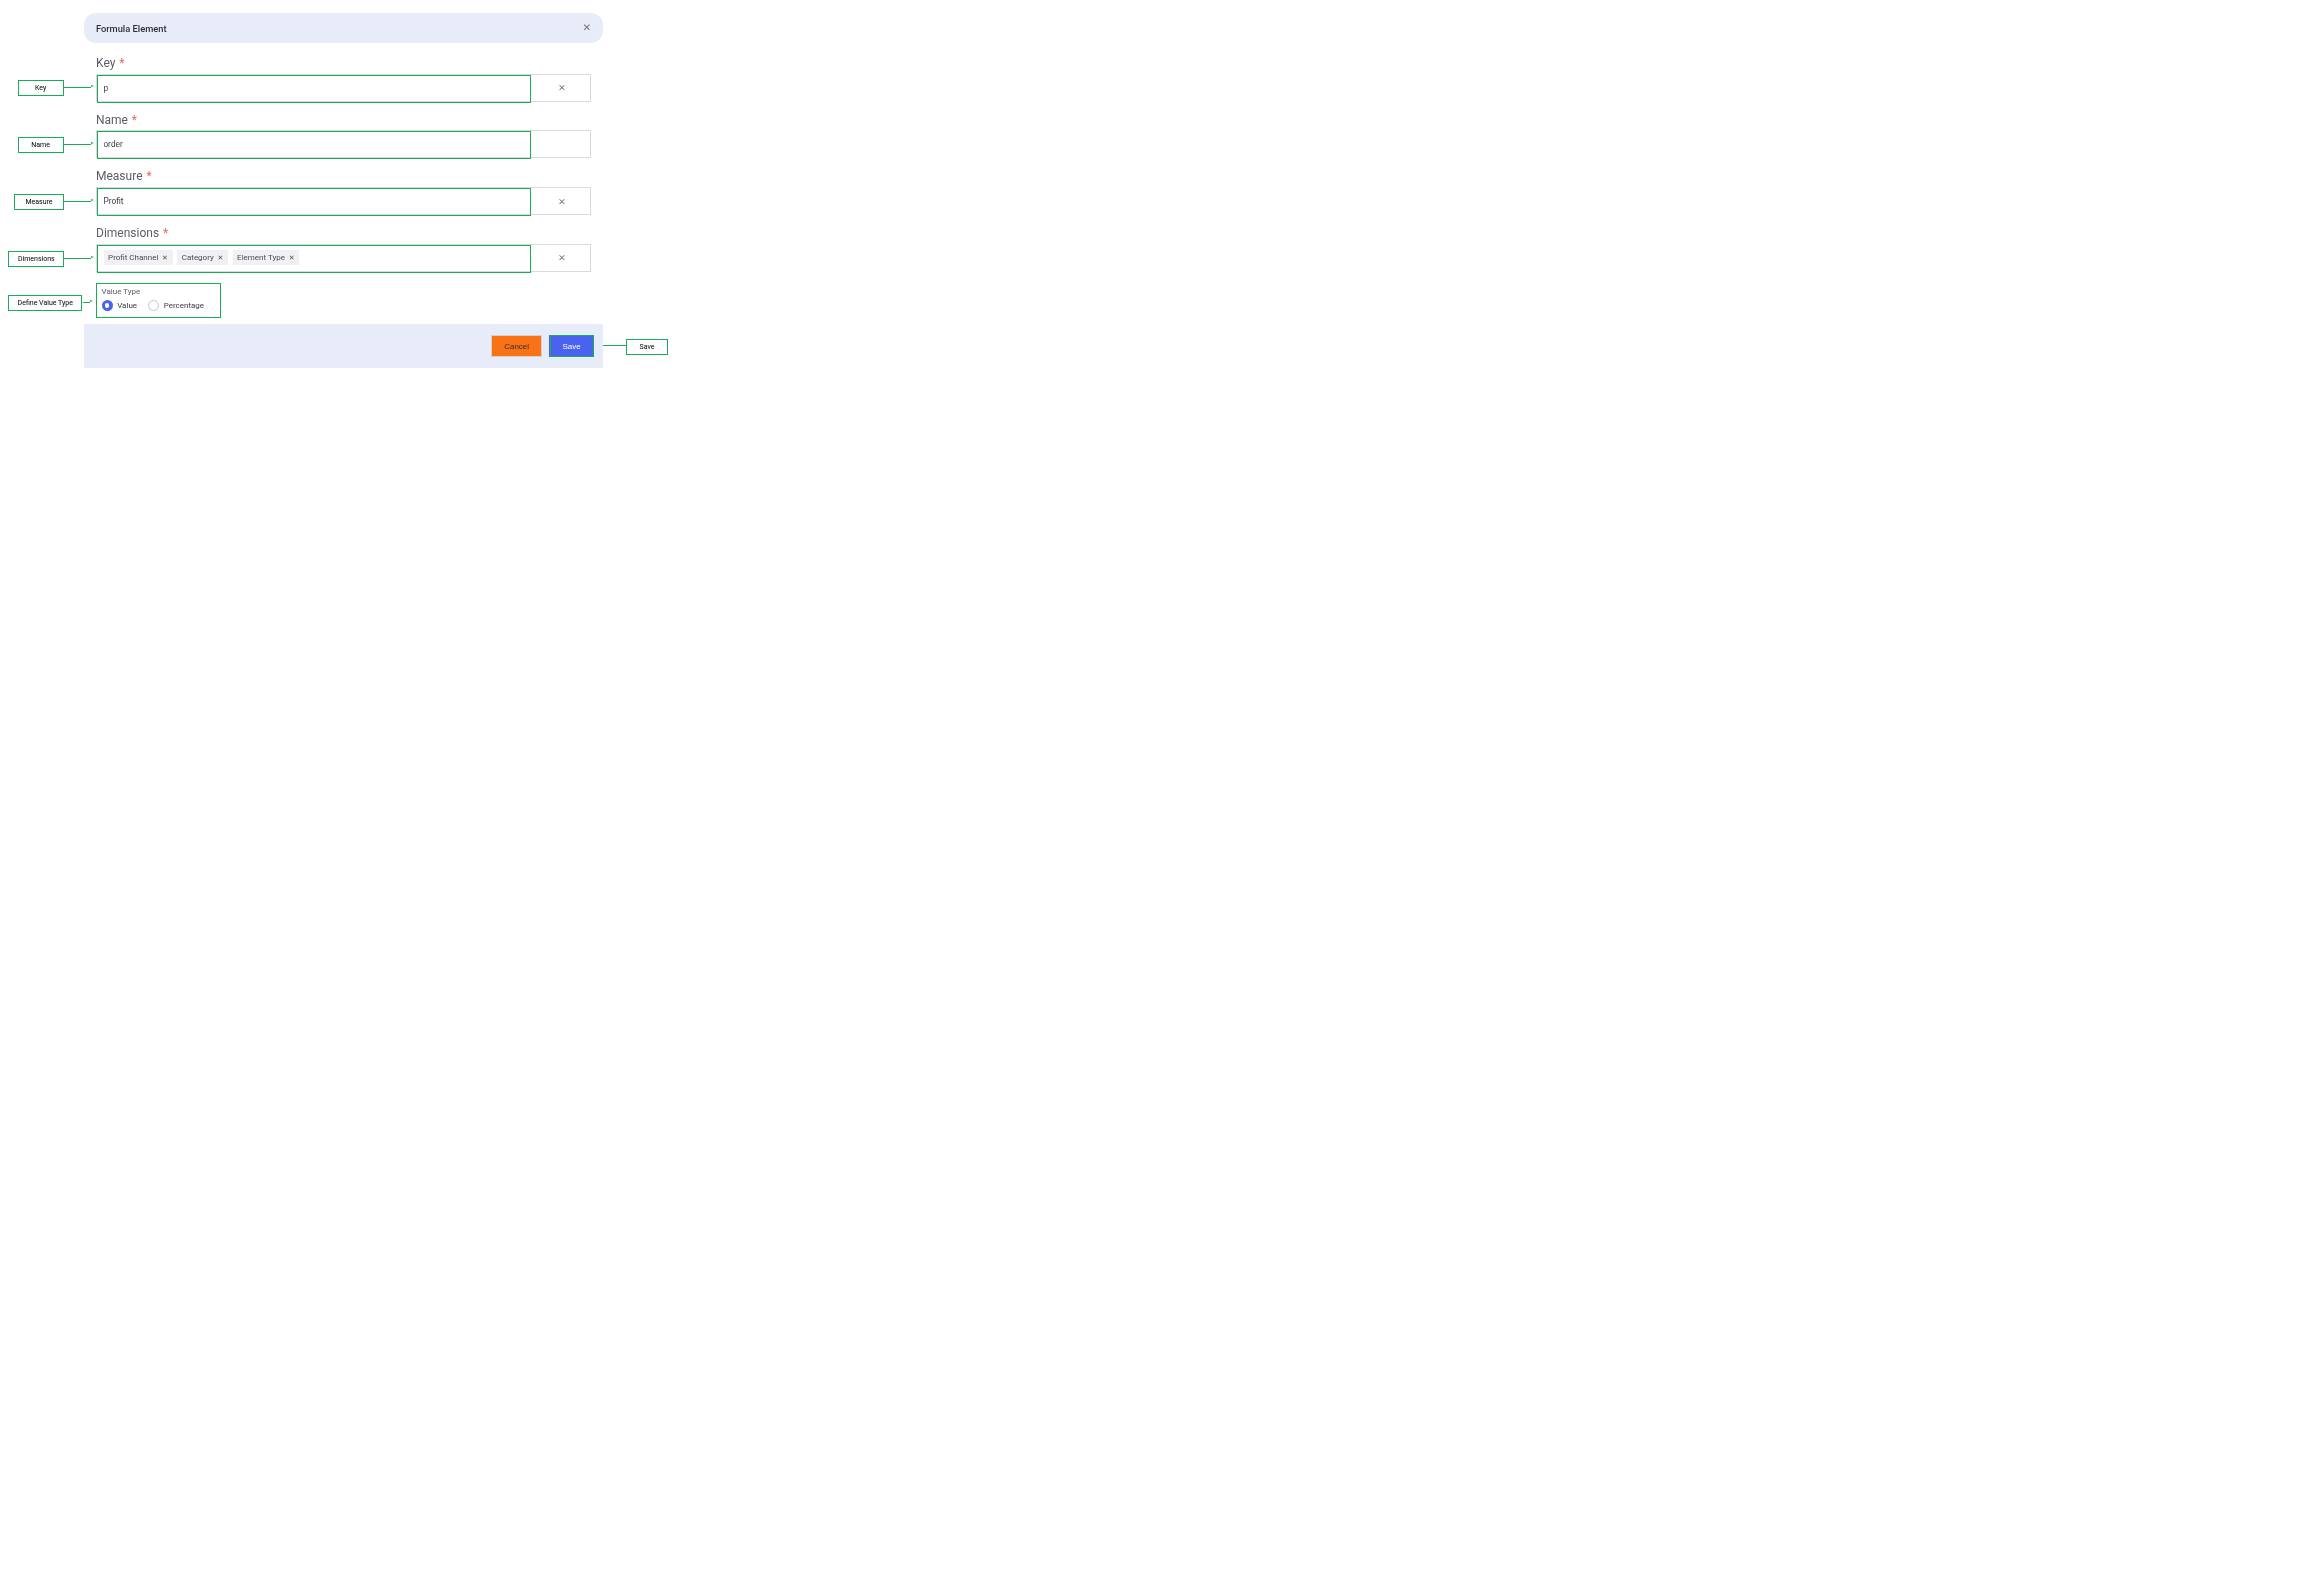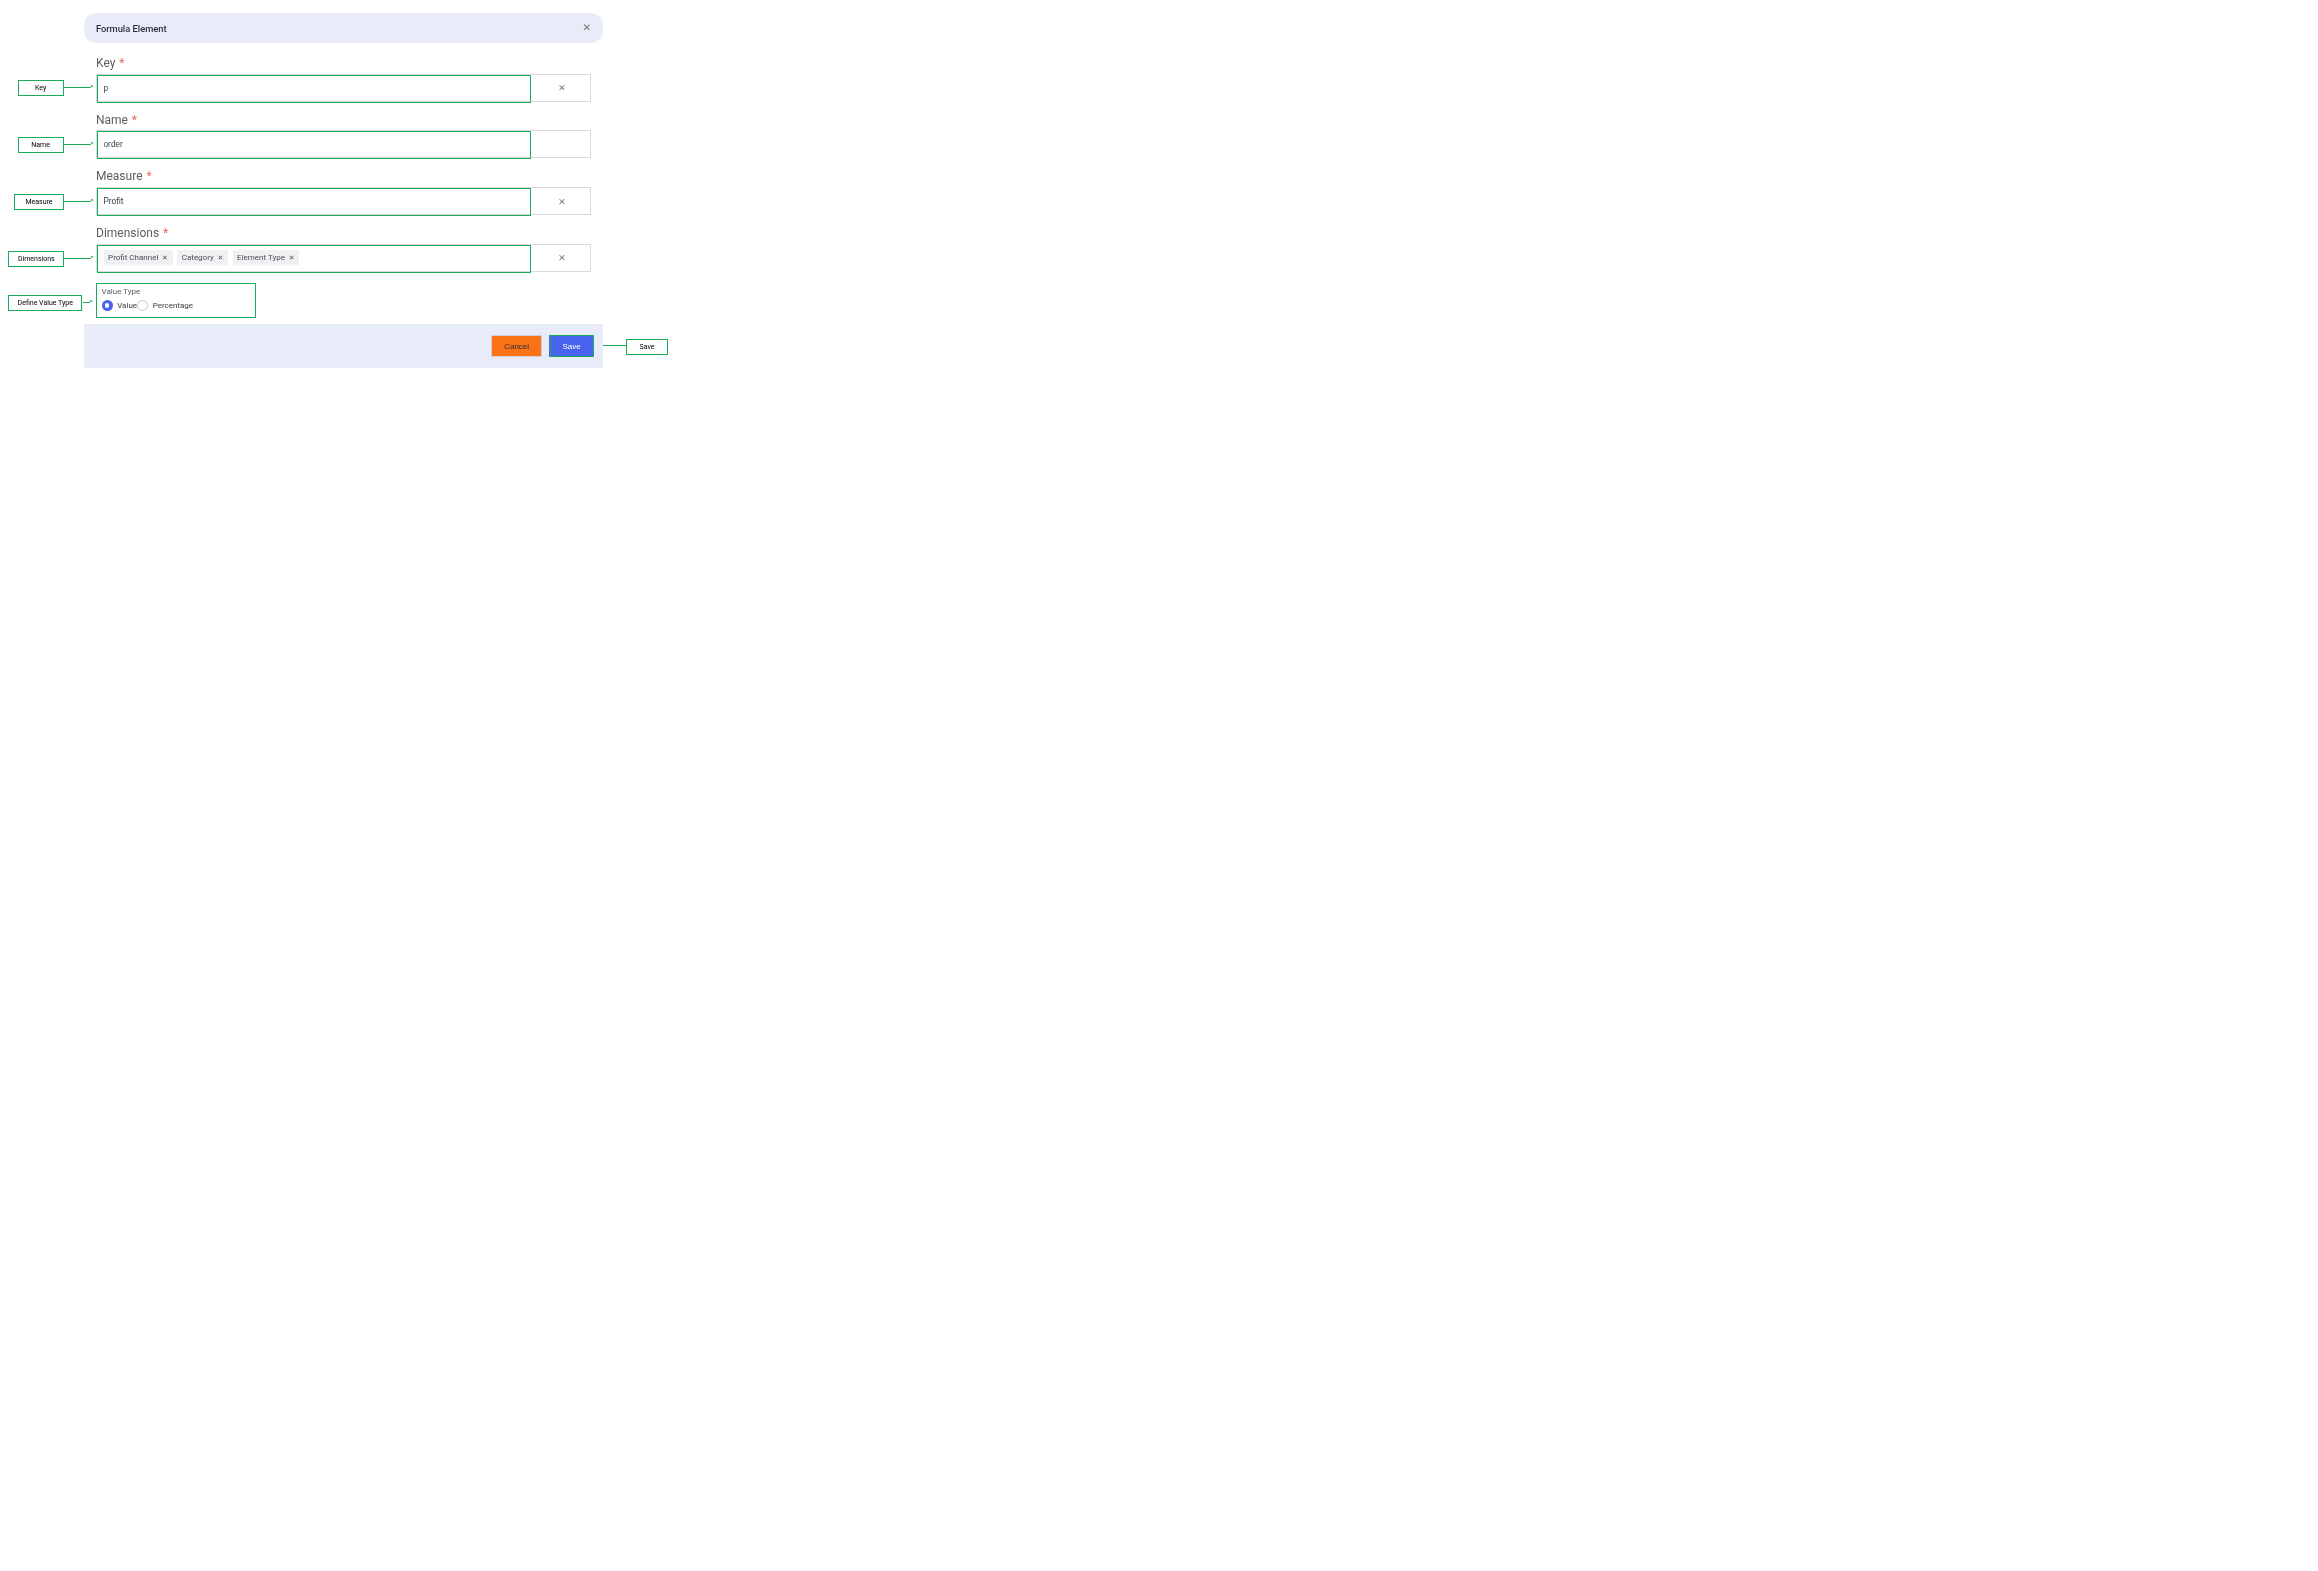--- a/index.html
+++ b/index.html
@@ -137,28 +137,28 @@
     font-size: 7px;
     color: #555;
     cursor: pointer;
   }
 
   
   .value-type-group {
     position: relative;
     margin-top: 2.8px;
     padding: 4.6px 5.6px 6.5px 5.6px;
-    width: 160px;
+    width: 125px;
   }
   .vt-label {
     font-size: 8px;
     color: #5c5c66;
     margin-bottom: 3.7px;
   }
-  .radio-row { display: flex; gap: 0; align-items: flex-end; }
+  .radio-row { display: flex; gap: 11px; align-items: flex-end; }
   .radio-item { display: flex; align-items: center; gap: 4.6px; font-size: 8px; color: #3a3a44; }
   .radio-outer {
     width: 11px; height: 11px;
     border-radius: 50%;
     display: inline-flex; align-items: center; justify-content: center;
   }
   .radio-selected { background: #4a63ee; }
   .radio-selected::after {
     content: ""; width: 4.6px; height: 4.6px; background: #fff; border-radius: 50%;
   }

